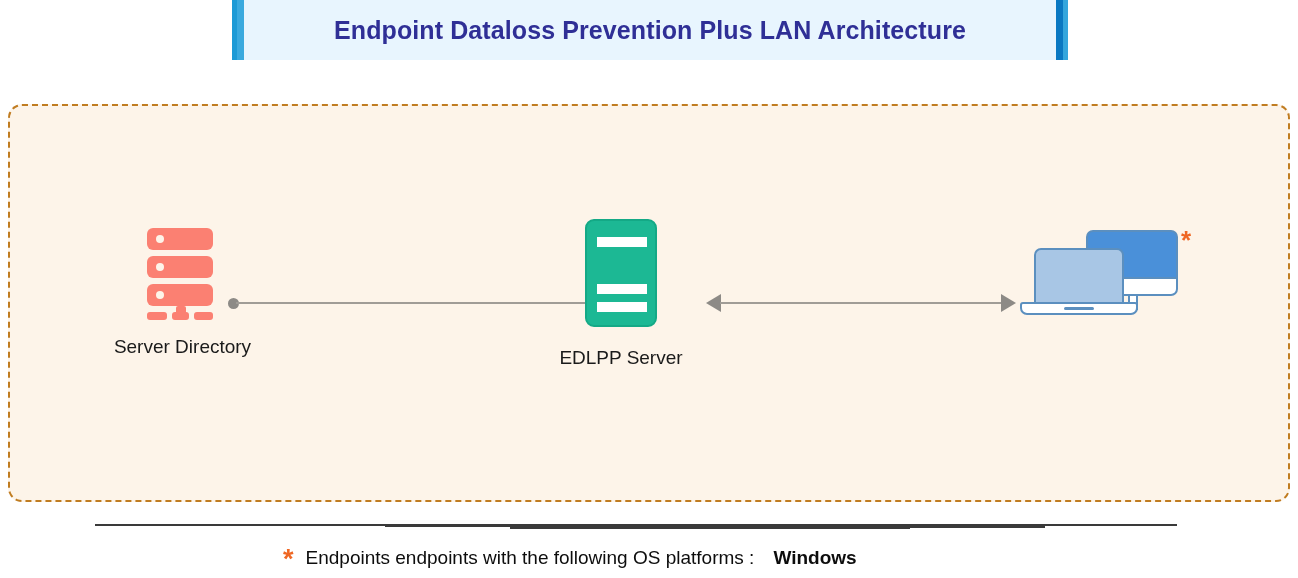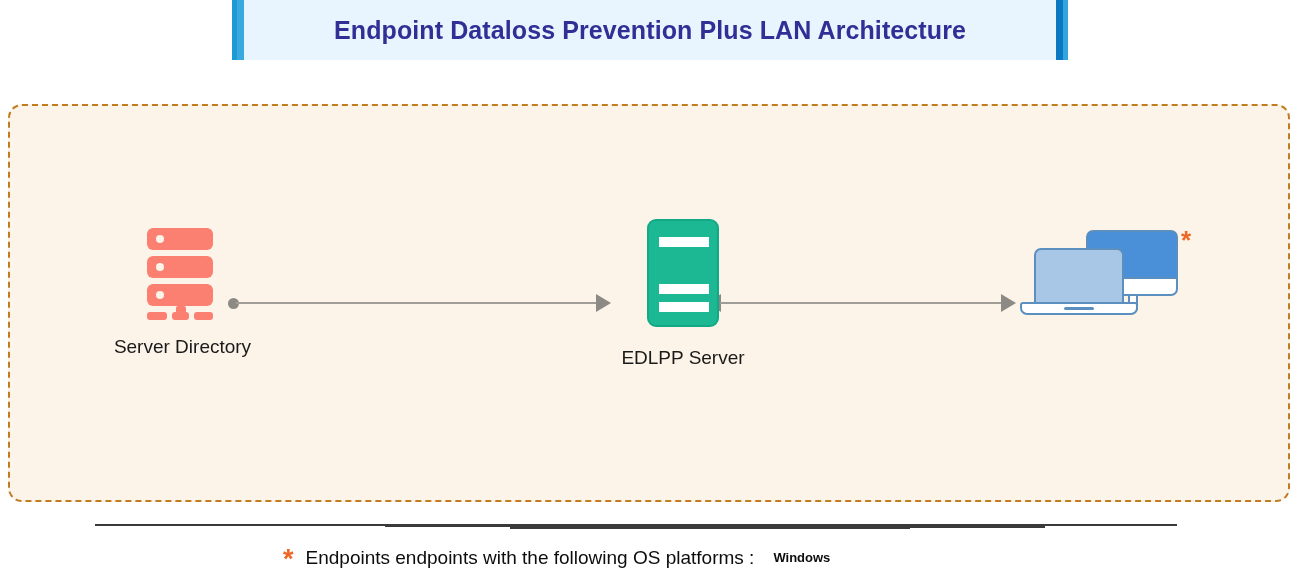--- a/index.html
+++ b/index.html
@@ -136,21 +136,21 @@
   .ad-foot-r { left: 47px; width: 19px; }
   .ad-neck {
     position: absolute;
     left: 29px; top: 78px;
     width: 10px; height: 8px;
     background: #fb8072;
     border-radius: 2px;
   }
 
   
-  #node-server { left: 598px; top: 219px; width: 170px; justify-content: center; }
+  #node-server { left: 536px; top: 219px; width: 170px; justify-content: center; }
   #node-server .node-label { margin-top: 20px; }
   .server-icon {
     width: 72px; height: 108px;
     background: #1cb894;
     border: 2px solid #14a986;
     border-radius: 9px;
     position: relative;
   }
   .server-bar {
     position: absolute;
@@ -276,21 +276,21 @@
     line-height: 1;
     position: relative;
     top: 2px;
   }
   .footer-text {
     color: #0d0d0d;
     font-size: 19px;
   }
   .footer-platform {
     color: #0d0d0d;
-    font-size: 13px;
+    font-size: 19px;
     font-weight: bold;
     margin-left: 7px;
   }
 </style>
 </head>
 <body>
 
 <div id="page">
 
   <div class="title-banner">

